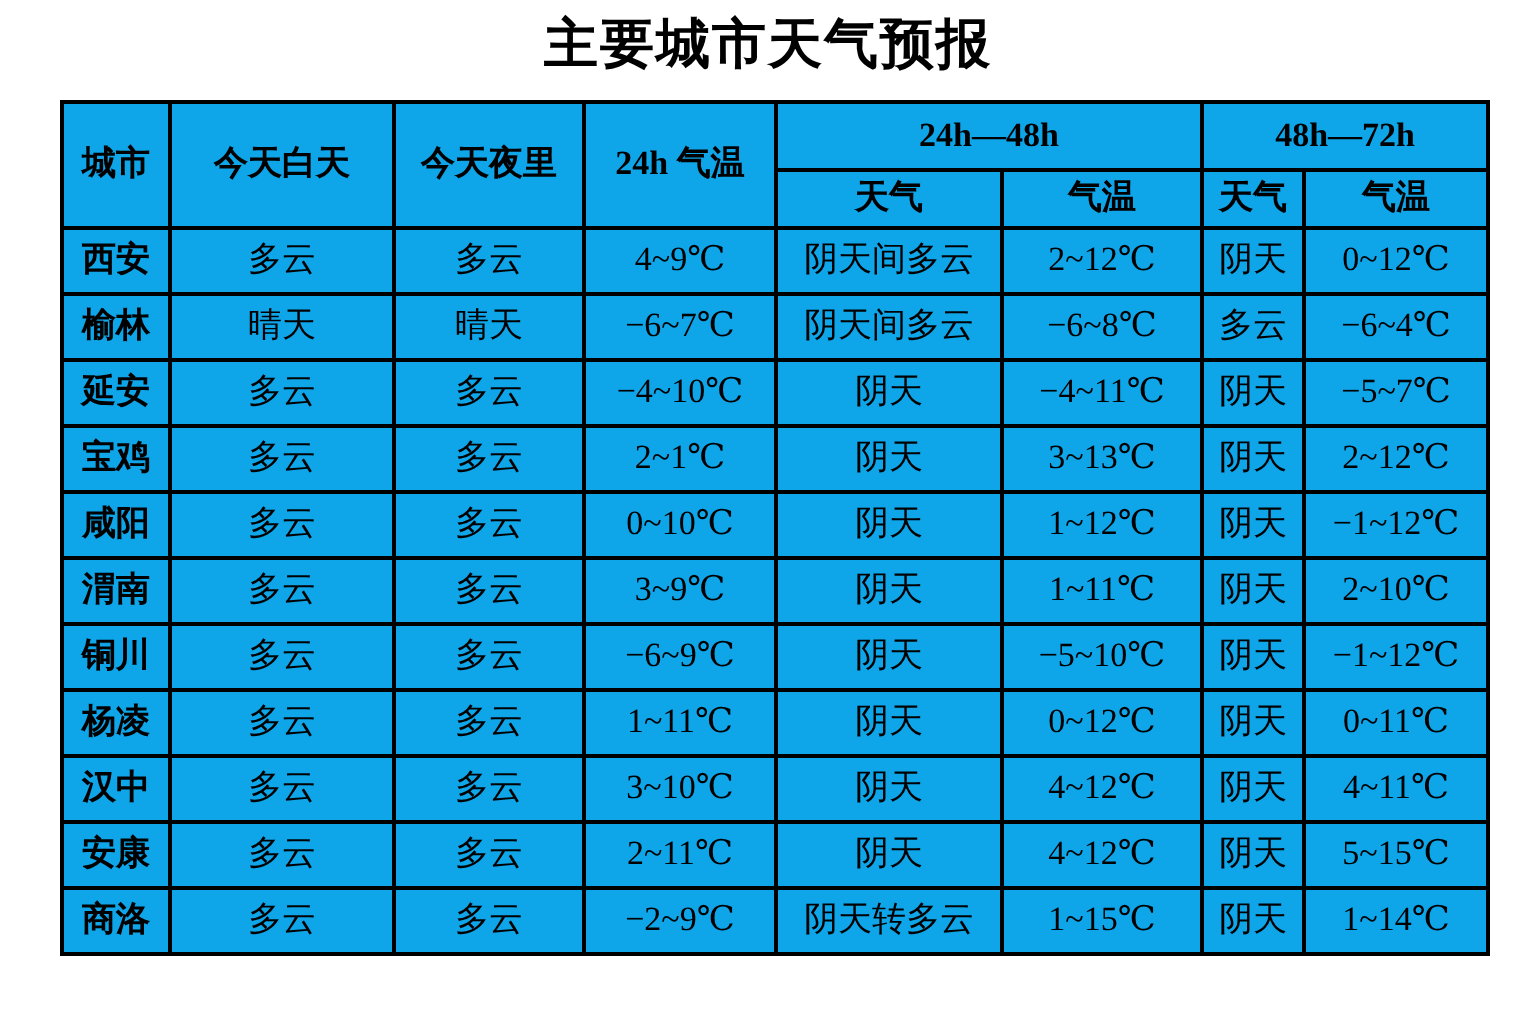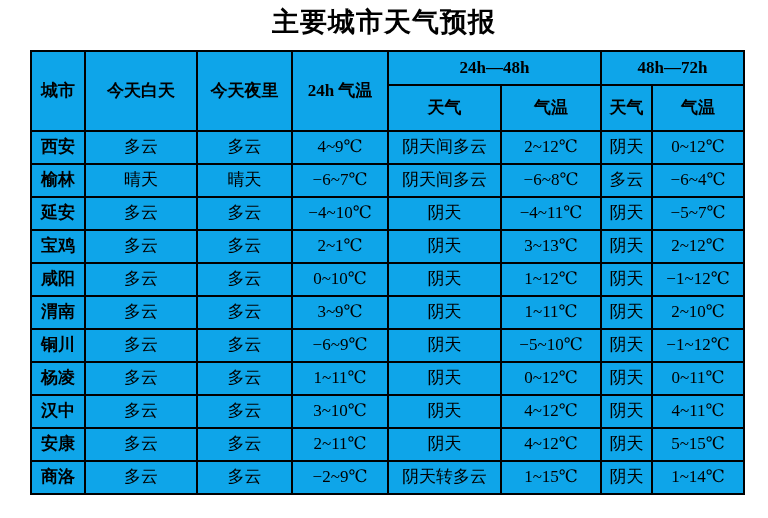--- a/index.html
+++ b/index.html
@@ -34,21 +34,21 @@
     text-align: center;
     vertical-align: middle;
     font-size: 17px;
     line-height: 1.1;
     padding: 0 2px;
     overflow: hidden;
     white-space: nowrap;
   }
   table.weather thead th { font-weight: bold; }
   tr.hdr-top th { height: 34px; }
-  tr.hdr-sub th { height: 46px; }
+  tr.hdr-sub th { height: 29px; }
   tbody tr td { height: 33px; }
   td.cell-city { font-weight: bold; }
 </style>
 </head>
 <body>
 
 <div class="page">
 
   <div class="page-title">主要城市天气预报</div>
 

